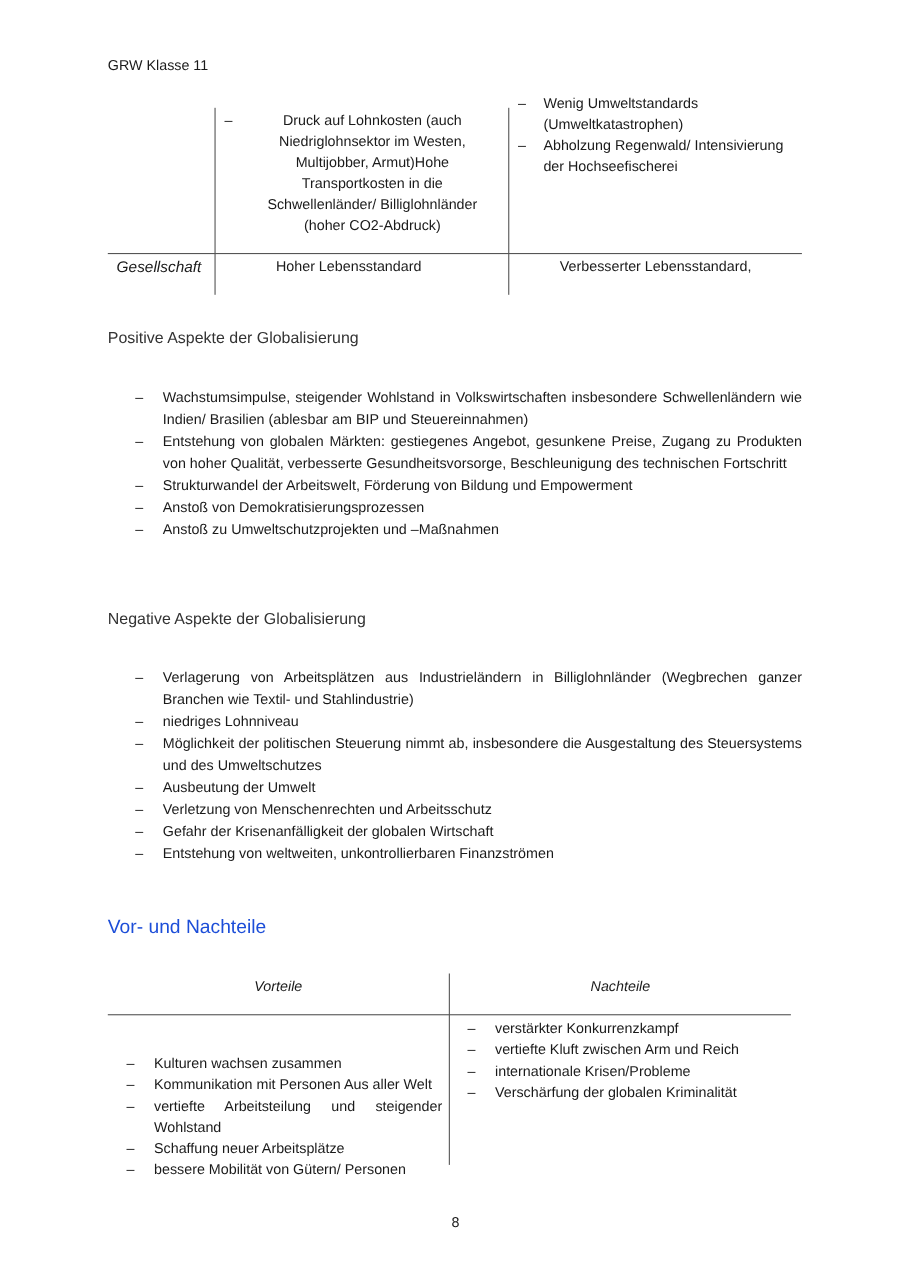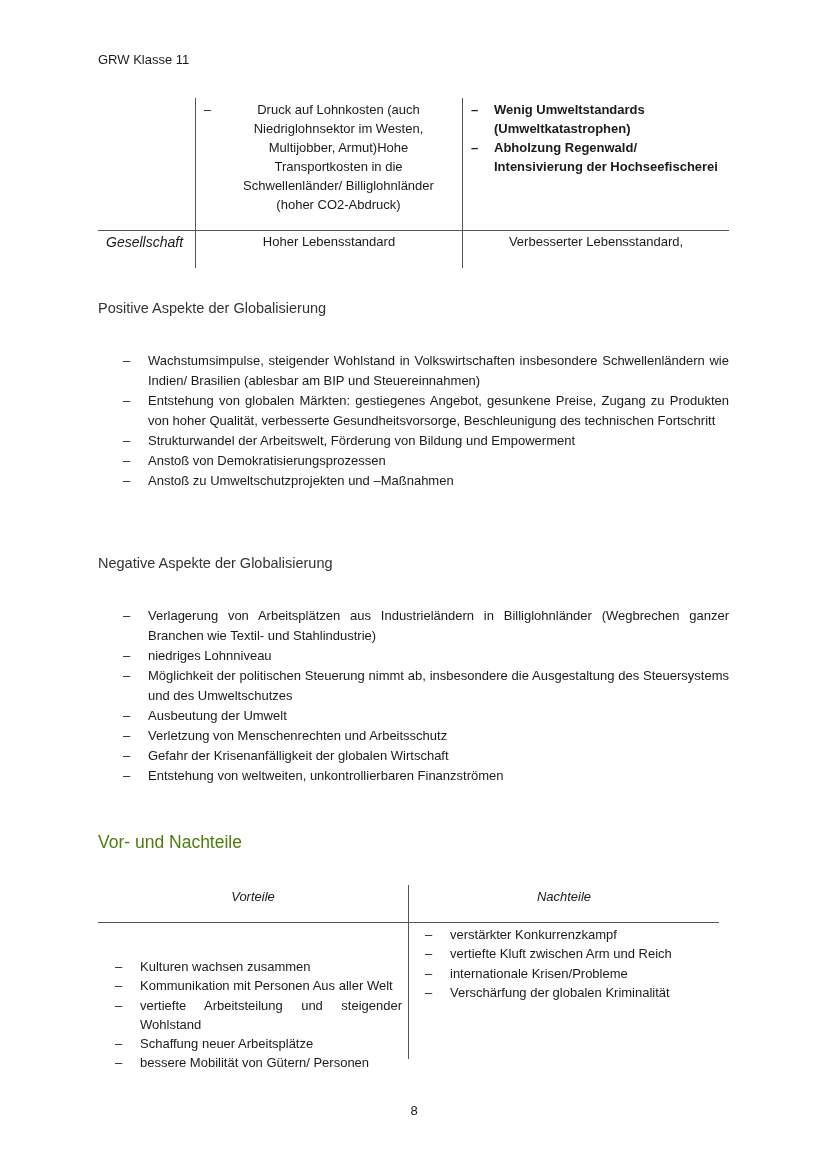--- a/index.html
+++ b/index.html
@@ -12,42 +12,42 @@
   .t1-hline { height:1px; background:#555; }
   .cell { font-size:13px; line-height:19px; }
   .dash-item { position:relative; padding-left:27px; }
   .dash-item::before { content:"–"; position:absolute; left:4px; top:0; }
   .italic { font-style:italic; }
   .center { text-align:center; }
   .section-h { font-size:14.5px; color:#333; }
   .list { font-size:13px; line-height:20px; }
   .list .li { position:relative; padding-left:27px; text-align:justify; }
   .list .li::before { content:"–"; position:absolute; left:2px; top:0; }
-  .h2 { font-size:17.5px; color:#4d7c0f; }
+  .h2 { font-size:17.5px; color:#1d4ed8; }
   .pagenum { font-size:13px; left:0; width:828px; text-align:center; top:1103px; }
 </style>
 </head>
 <body>
 
 <div class="abs header">GRW Klasse 11</div>
 
 <div class="abs t1-vline" style="left:195px; top:98px; height:170px;"></div>
 <div class="abs t1-vline" style="left:462px; top:98px; height:170px;"></div>
 <div class="abs t1-hline" style="left:98px; top:230px; width:631px;"></div>
 
 <div class="abs cell" style="left:200px; top:100px; width:250px;text-align:center;">
   <div class="dash-item">Druck auf Lohnkosten (auch Niedriglohnsektor im Westen, Multijobber, Armut)Hohe Transportkosten in die Schwellenländer/  Billiglohnländer (hoher CO2-Abdruck)</div>
 </div>
-<div class="abs cell" style="left:467px; top:100px; width:262px;font-weight:bold;">
+<div class="abs cell" style="left:467px; top:84px; width:262px;">
   <div class="dash-item">Wenig Umweltstandards (Umweltkatastrophen)</div>
   <div class="dash-item">Abholzung Regenwald/ Intensivierung der Hochseefischerei</div>
 </div>
 
 <div class="abs cell italic" style="left:106px; top:233px; font-size:14px;">Gesellschaft</div>
-<div class="abs cell center" style="left:196px; top:232px; width:266px;">Hoher Lebensstandard</div>
+<div class="abs cell center" style="left:184px; top:232px; width:266px;">Hoher Lebensstandard</div>
 <div class="abs cell center" style="left:463px; top:232px; width:266px;">
   <div>Verbesserter Lebensstandard,</div>
 </div>
 
 <div class="abs section-h" style="left:98px; top:300px;">Positive Aspekte der Globalisierung</div>
 <div class="abs list" style="left:121px; top:351px; width:608px;">
   <div class="li">Wachstumsimpulse, steigender Wohlstand in Volkswirtschaften insbesondere Schwellenländern wie Indien/  Brasilien (ablesbar am BIP und Steuereinnahmen)</div>
   <div class="li">Entstehung von globalen Märkten: gestiegenes Angebot, gesunkene Preise, Zugang zu Produkten von hoher Qualität, verbesserte Gesundheitsvorsorge, Beschleunigung des technischen Fortschritt</div>
   <div class="li">Strukturwandel der Arbeitswelt,  Förderung von Bildung und Empowerment</div>
   <div class="li">Anstoß von Demokratisierungsprozessen</div>

